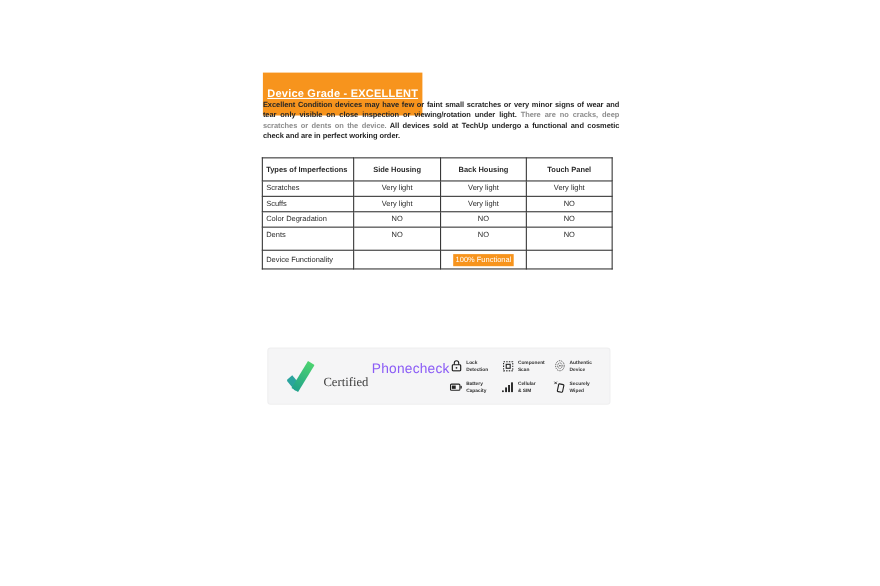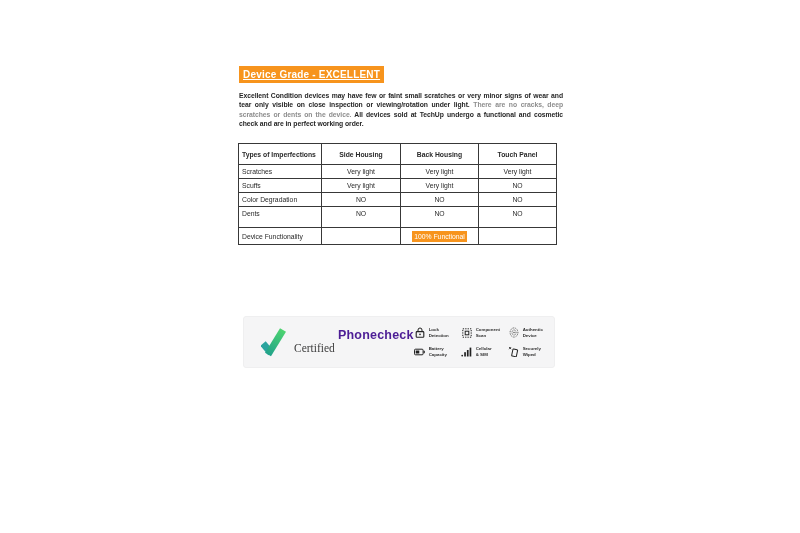--- a/index.html
+++ b/index.html
@@ -11,21 +11,21 @@
     position: relative;
     overflow: hidden;
   }
 
   
   .page-title {
     position: absolute; left: 239px; top: 66px;
     background: #F7941D;
     color: #ffffff;
     font-size: 10px; font-weight: bold;
-    padding: 3px 4px;
+    padding: 14px 4px;
     text-decoration: underline;
     letter-spacing: 0.2px;
     white-space: nowrap;
   }
 
   
   .desc {
     position: absolute; left: 239px; top: 91px;
     width: 324px;
     margin: 0;
@@ -73,21 +73,21 @@
     width: 312px; height: 52px;
     background: #f5f5f6;
     border: 1px solid #efeff0;
     border-radius: 3px;
     display: flex;
     align-items: center;
   }
   .logo-mark { margin-left: 17px; flex: 0 0 auto; }
   .brand { margin-left: 8px; }
   .brand-name {
-    font-size: 12.5px; font-weight: bold; color: #4c1d95;
+    font-size: 12.5px; font-weight: normal; color: #8b5cf6;
     line-height: 13px; letter-spacing: 0.2px; padding-left: 44px;
   }
   .brand-sub { font-size: 11.5px; color: #3c3c3c; line-height: 13px; font-family: Liberation Serif, serif; }
 
   .features {
     margin-left: auto; margin-right: 13px;
     display: grid;
     grid-template-columns: repeat(3, 44px);
     column-gap: 3px;
     row-gap: 7px;

